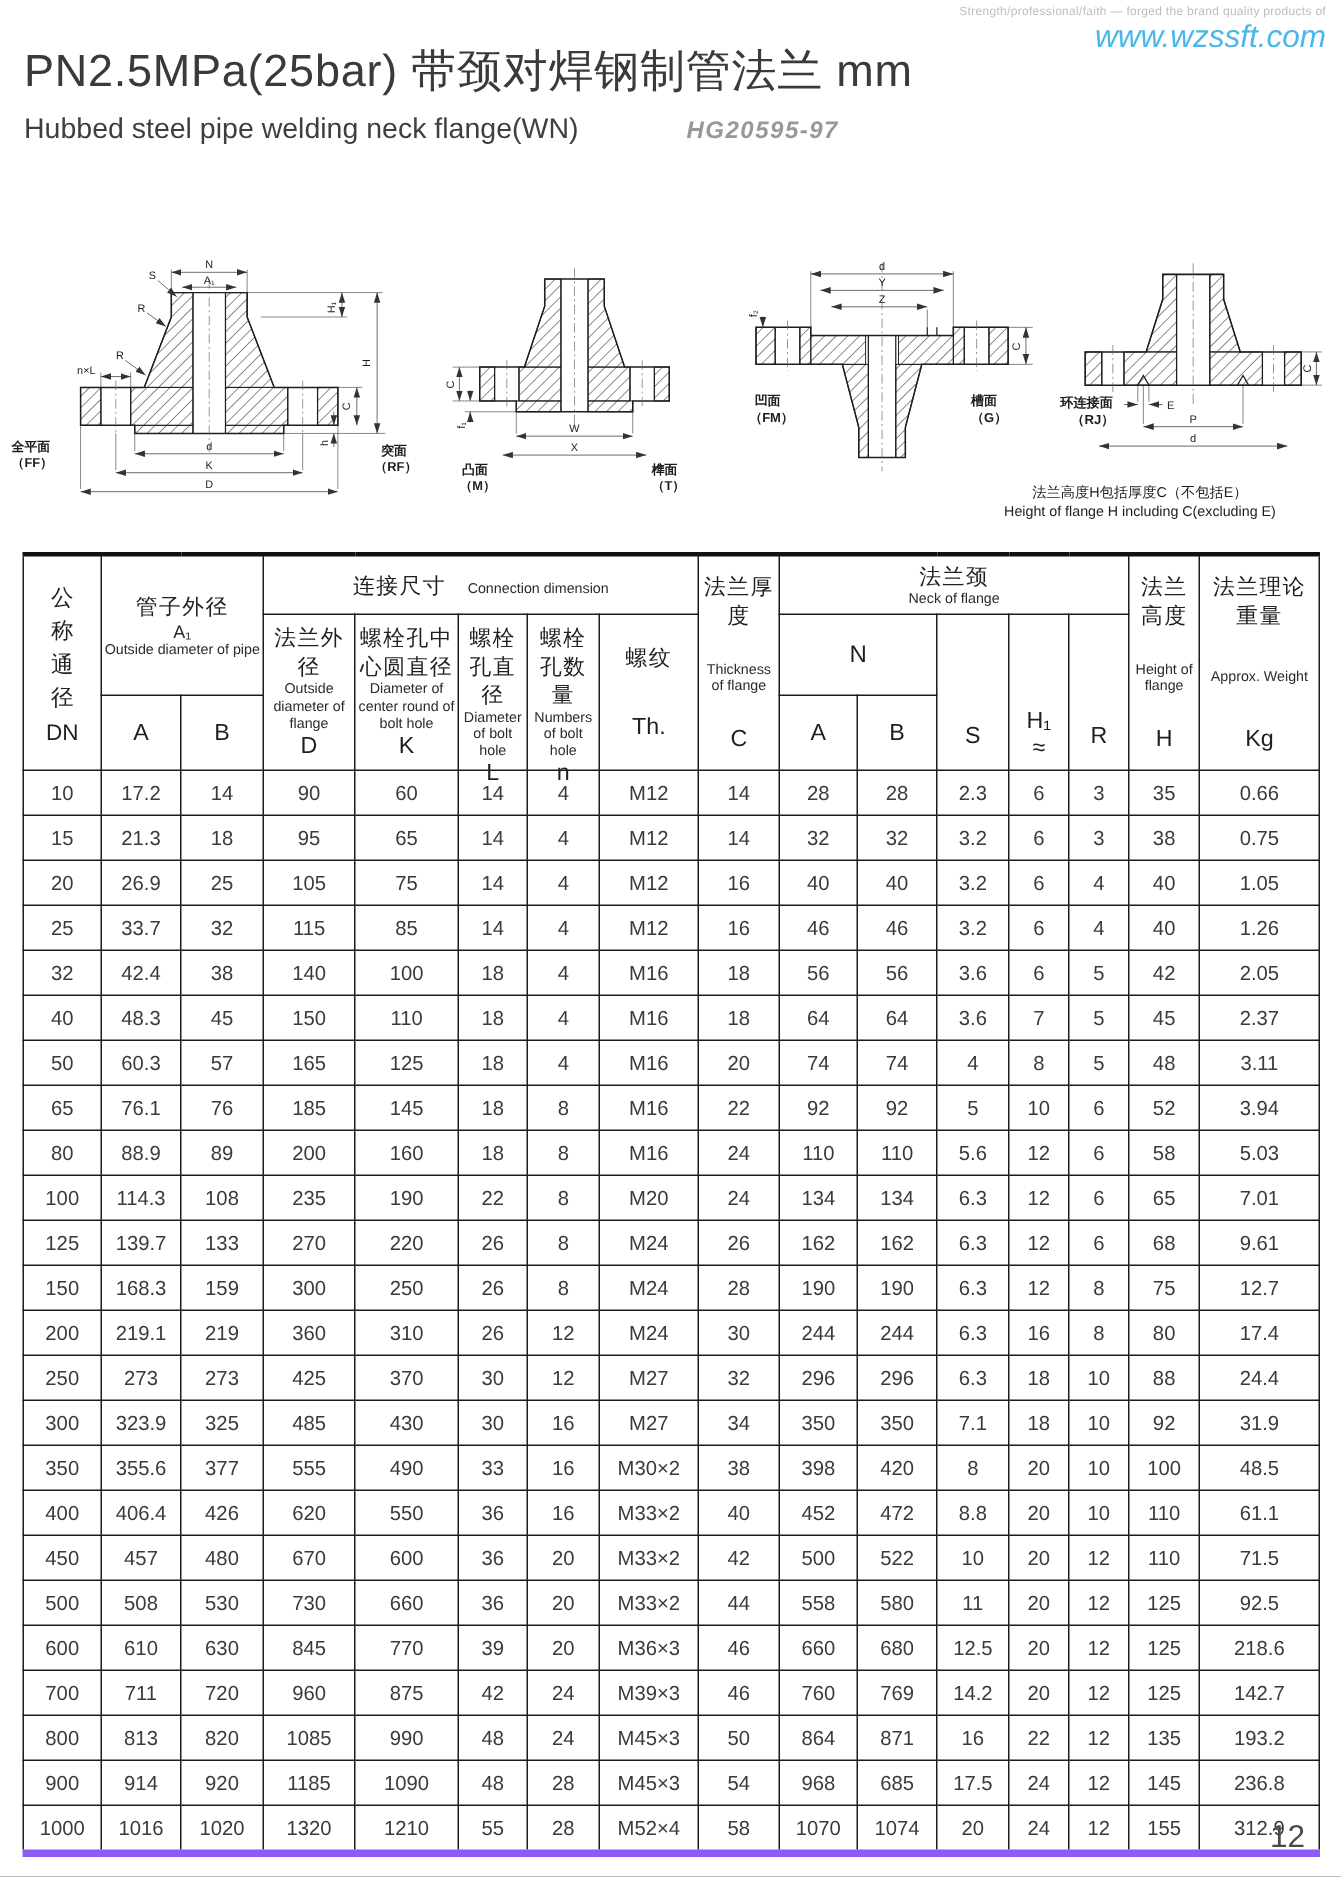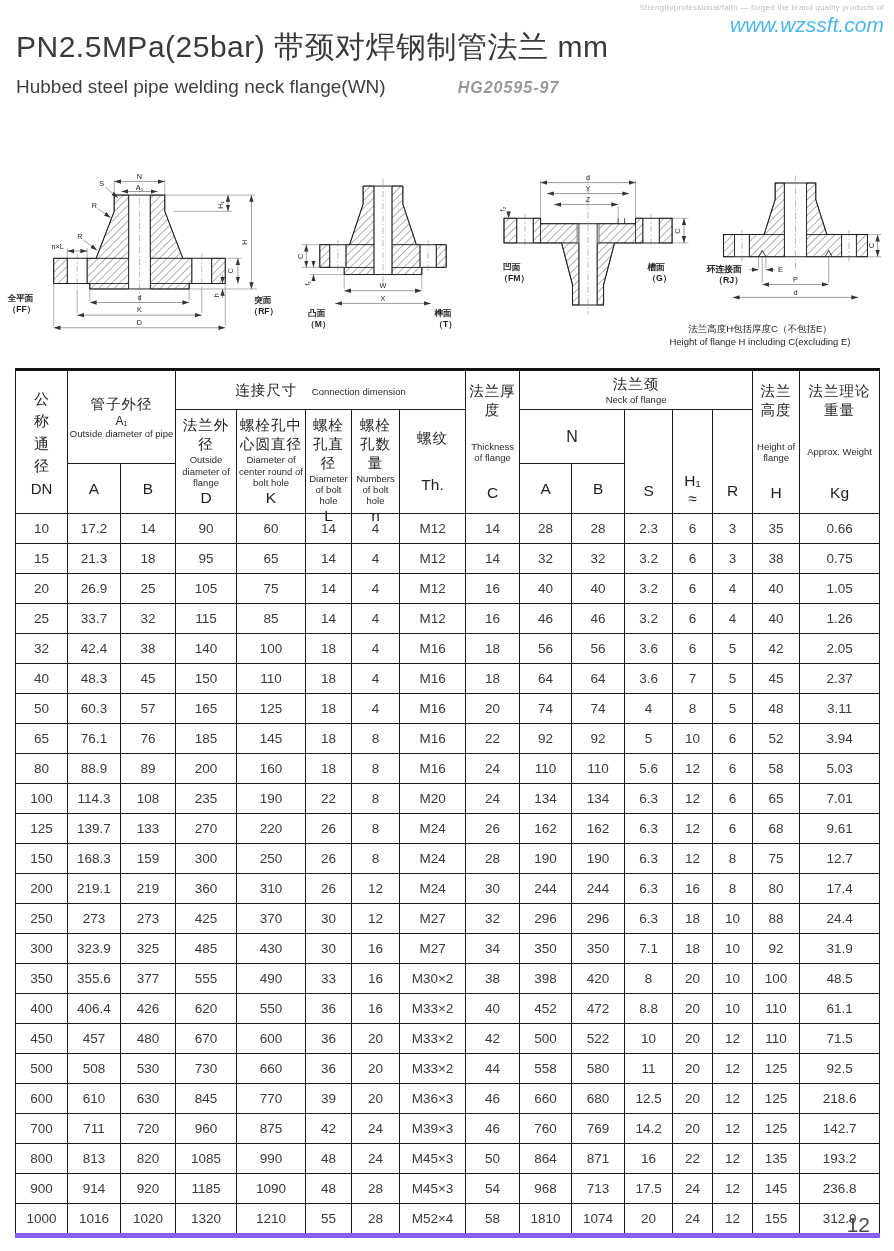--- a/index.html
+++ b/index.html
@@ -808,38 +808,38 @@
         <td>900</td>
         <td>914</td>
         <td>920</td>
         <td>1185</td>
         <td>1090</td>
         <td>48</td>
         <td>28</td>
         <td>M45×3</td>
         <td>54</td>
         <td>968</td>
-        <td>713</td>
+        <td>685</td>
         <td>17.5</td>
         <td>24</td>
         <td>12</td>
         <td>145</td>
         <td>236.8</td>
       </tr>
         <tr>
         <td>1000</td>
         <td>1016</td>
         <td>1020</td>
         <td>1320</td>
         <td>1210</td>
         <td>55</td>
         <td>28</td>
         <td>M52×4</td>
         <td>58</td>
-        <td>1810</td>
+        <td>1070</td>
         <td>1074</td>
         <td>20</td>
         <td>24</td>
         <td>12</td>
         <td>155</td>
         <td>312.9</td>
       </tr>
       </tbody>
   </table>
 

